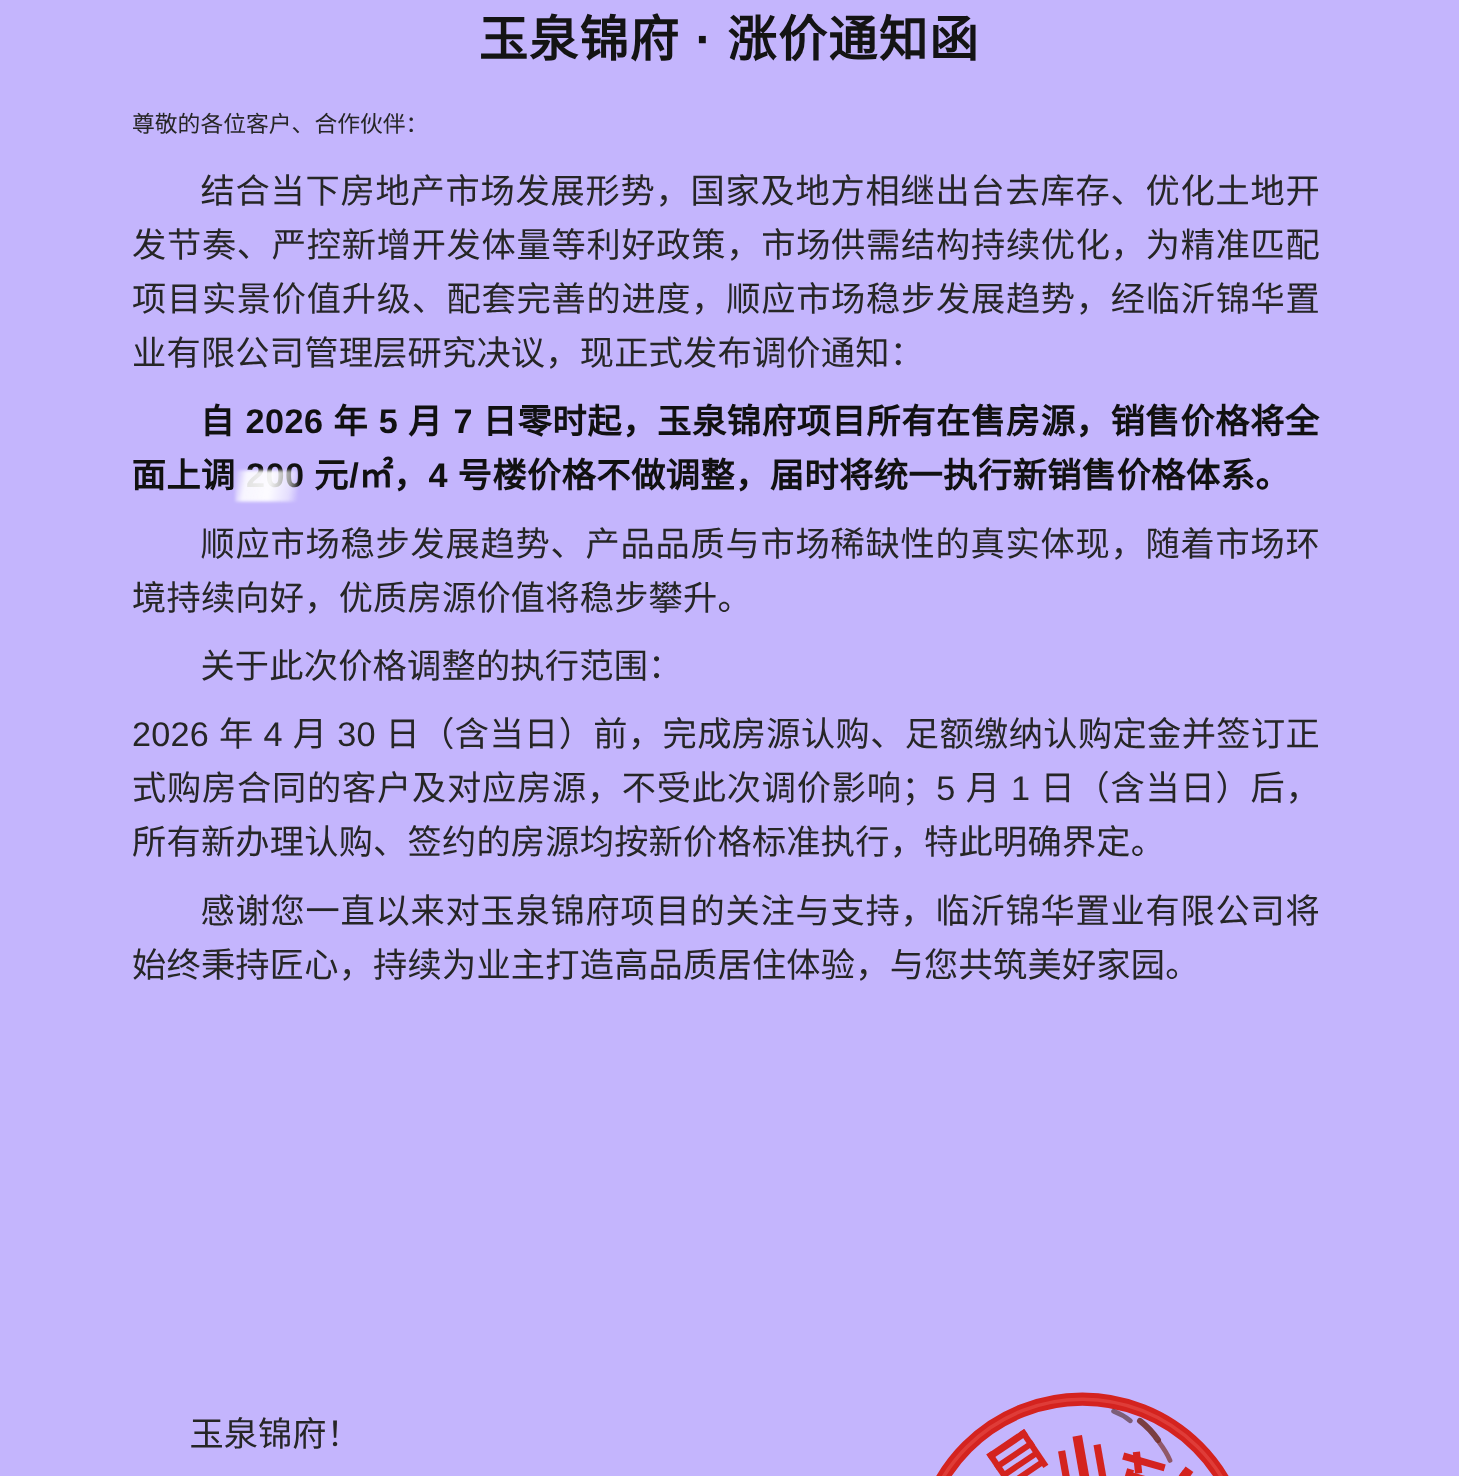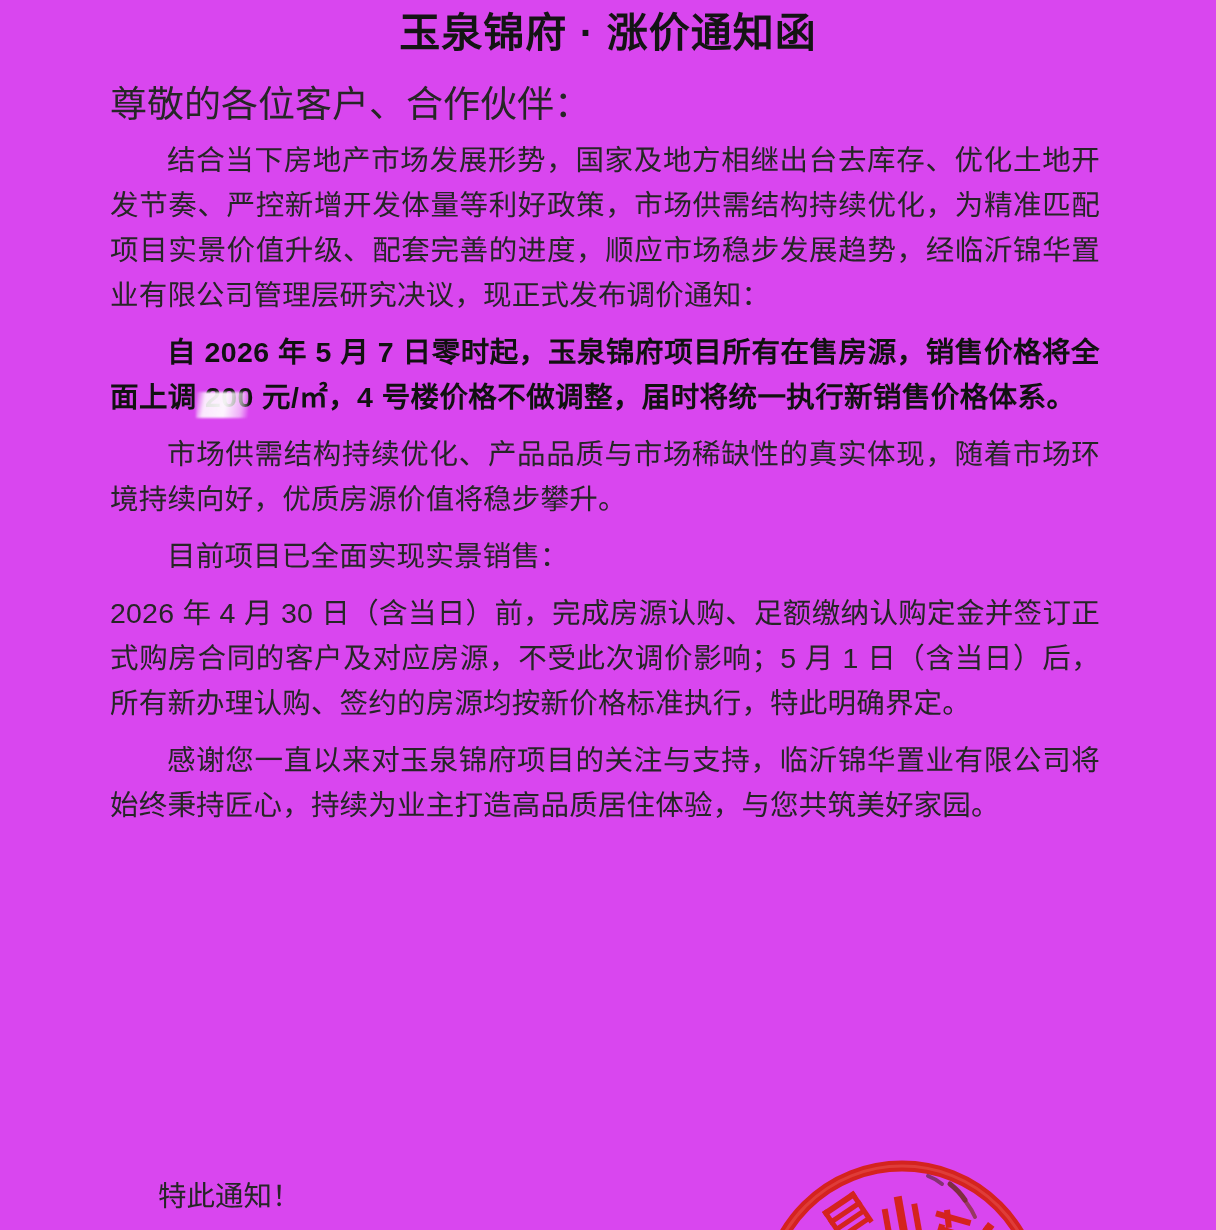--- a/index.html
+++ b/index.html
@@ -9,21 +9,21 @@
     background: #ffffff;
   }
   body {
     font-family: "Liberation Sans", "DejaVu Sans", sans-serif;
     color: #1e1e1e;
   }
   #page {
     position: relative;
     width: 1216px;
     height: 1230px;
-    background: #d946ef;
+    background: #c4b5fd;
     overflow: hidden;
     box-sizing: border-box;
   }
 
   
   .doc-title {
     position: absolute;
     top: 8px;
     left: 0;
     width: 1216px;
@@ -63,21 +63,21 @@
   .gap-md { margin-top: 14px; }
 
   .para.bold {
     font-weight: bold;
     color: #111111;
     letter-spacing: 0.4px;
   }
 
   
   .salutation {
-    font-size: 37px;
+    font-size: 19px;
     line-height: 46px;
     color: #262626;
     margin: 0;
     text-indent: 0;
   }
 
   
   .closing {
     position: absolute;
     top: 1176px;
@@ -125,34 +125,34 @@
   <div class="body-block">
 
     <p class="salutation">尊敬的各位客户、合作伙伴：</p>
 
 
 
     <p class="para indent gap-sm">结合当下房地产市场发展形势，国家及地方相继出台去库存、优化土地开发节奏、严控新增开发体量等利好政策，市场供需结构持续优化，为精准匹配项目实景价值升级、配套完善的进度，顺应市场稳步发展趋势，经临沂锦华置业有限公司管理层研究决议，现正式发布调价通知：</p>
 
     <p class="para indent bold gap-sm">自 2026 年 5 月 7 日零时起，玉泉锦府项目所有在售房源，销售价格将全面上调 200 元/㎡，4 号楼价格不做调整，届时将统一执行新销售价格体系。</p>
 
-    <p class="para indent gap-sm">市场供需结构持续优化、产品品质与市场稀缺性的真实体现，随着市场环境持续向好，优质房源价值将稳步攀升。</p>
-
-
-    <p class="para indent gap-sm">目前项目已全面实现实景销售：</p>
+    <p class="para indent gap-sm">顺应市场稳步发展趋势、产品品质与市场稀缺性的真实体现，随着市场环境持续向好，优质房源价值将稳步攀升。</p>
+
+
+    <p class="para indent gap-sm">关于此次价格调整的执行范围：</p>
 
     <p class="para noindent">2026 年 4 月 30 日（含当日）前，完成房源认购、足额缴纳认购定金并签订正式购房合同的客户及对应房源，不受此次调价影响；5 月 1 日（含当日）后，所有新办理认购、签约的房源均按新价格标准执行，特此明确界定。</p>
 
     <p class="para indent gap-sm">感谢您一直以来对玉泉锦府项目的关注与支持，临沂锦华置业有限公司将始终秉持匠心，持续为业主打造高品质居住体验，与您共筑美好家园。</p>
 
   </div>
 
   <div class="watermark-smudge"></div>
 
-  <div class="closing">特此通知！</div>
+  <div class="closing">玉泉锦府！</div>
 
   <div class="seal-wrap">
     <svg width="300" height="300" viewBox="0 0 300 300" aria-hidden="true">
       <defs>
         <clipPath id="sealClip">
           <rect x="0" y="0" width="300" height="78"></rect>
         </clipPath>
       </defs>
       <g clip-path="url(#sealClip)" fill="none">
 

